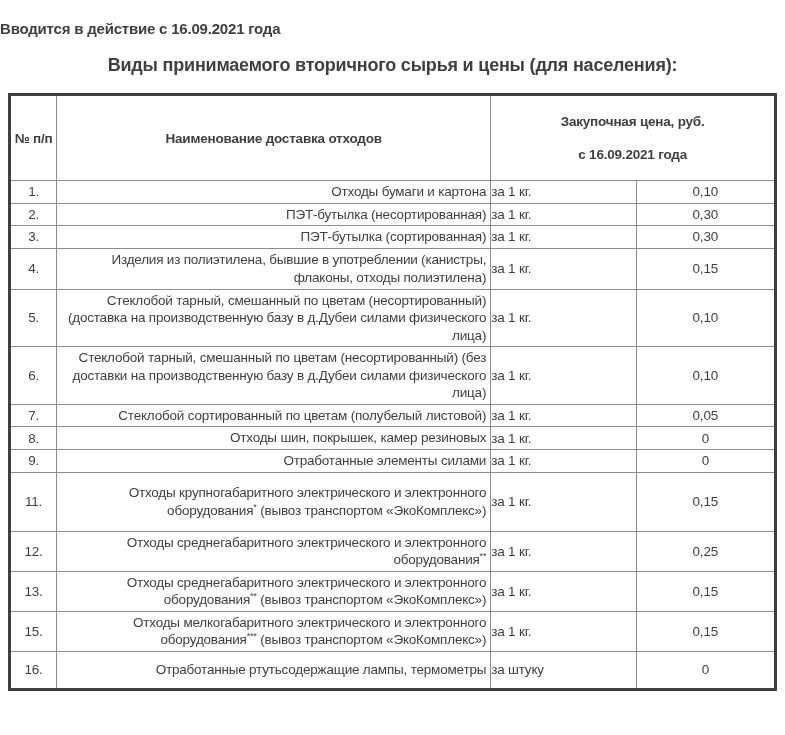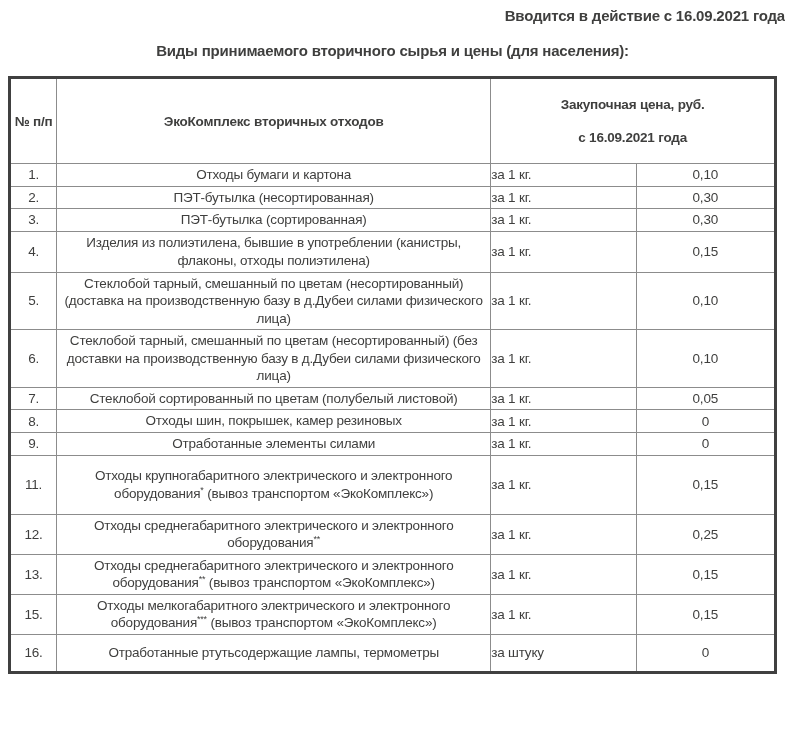--- a/index.html
+++ b/index.html
@@ -8,30 +8,30 @@
     font-family: "Liberation Sans", sans-serif;
     color: #3f3f3e;
   }
   .page {
     width: 785px;
     height: 735px;
     background: #ffffff;
     overflow: hidden;
   }
   .title {
-    text-align: right;
+    text-align: left;
     font-weight: bold;
     font-size: 15px;
     letter-spacing: -0.2px;
-    padding-top: 7px;
+    padding-top: 20px;
   }
   .subtitle {
     text-align: center;
     font-weight: bold;
-    font-size: 15px;
+    font-size: 18px;
     letter-spacing: -0.2px;
     padding-top: 18px;
   }
   table.price-table {
     border-collapse: collapse;
     table-layout: fixed;
     width: 769px;
     margin: 17px 0 0 8px;
     border: 3px solid #404040;
     font-size: 13.5px;
@@ -40,21 +40,21 @@
   table.price-table th,
   table.price-table td {
     border: 1px solid #8c8c8c;
     vertical-align: middle;
     overflow: hidden;
   }
   thead tr { height: 86px; }
   th { font-weight: bold; text-align: center; font-size: 13.5px; }
   th .price-header-line1 { margin-bottom: 18px; }
   td.num-cell { text-align: center; }
-  td.name-cell { text-align: center; padding: 2px 4px; line-height: 1.3; }
+  td.name-cell { text-align: right; padding: 2px 4px; line-height: 1.3; }
   td.unit-cell { }
   td.price-cell { text-align: center; }
   sup { font-size: 9px; line-height: 0; }
   tbody tr { height: 22px; }
   tbody tr:nth-child(4)  { height: 41px; }
   tbody tr:nth-child(5)  { height: 56px; }
   tbody tr:nth-child(6)  { height: 57px; }
   tbody tr:nth-child(10) { height: 59px; }
   tbody tr:nth-child(11) { height: 40px; }
   tbody tr:nth-child(12) { height: 39px; margin-top: 16px; }
@@ -75,21 +75,21 @@
   <table class="price-table">
     <colgroup>
       <col style="width:47px">
       <col style="width:433px">
       <col style="width:145px">
       <col style="width:139px">
     </colgroup>
     <thead>
       <tr>
         <th>№ п/п</th>
-        <th>ЭкоКомплекс вторичных отходов</th>
+        <th>Наименование доставка отходов</th>
         <th colspan="2">
           <div class="price-header-line1">Закупочная цена, руб.</div>
           <div class="price-header-line2">с 16.09.2021 года</div>
         </th>
       </tr>
     </thead>
     <tbody>
         <tr>
           <td class="num-cell">1.</td>
           <td class="name-cell">Отходы бумаги и картона</td>

